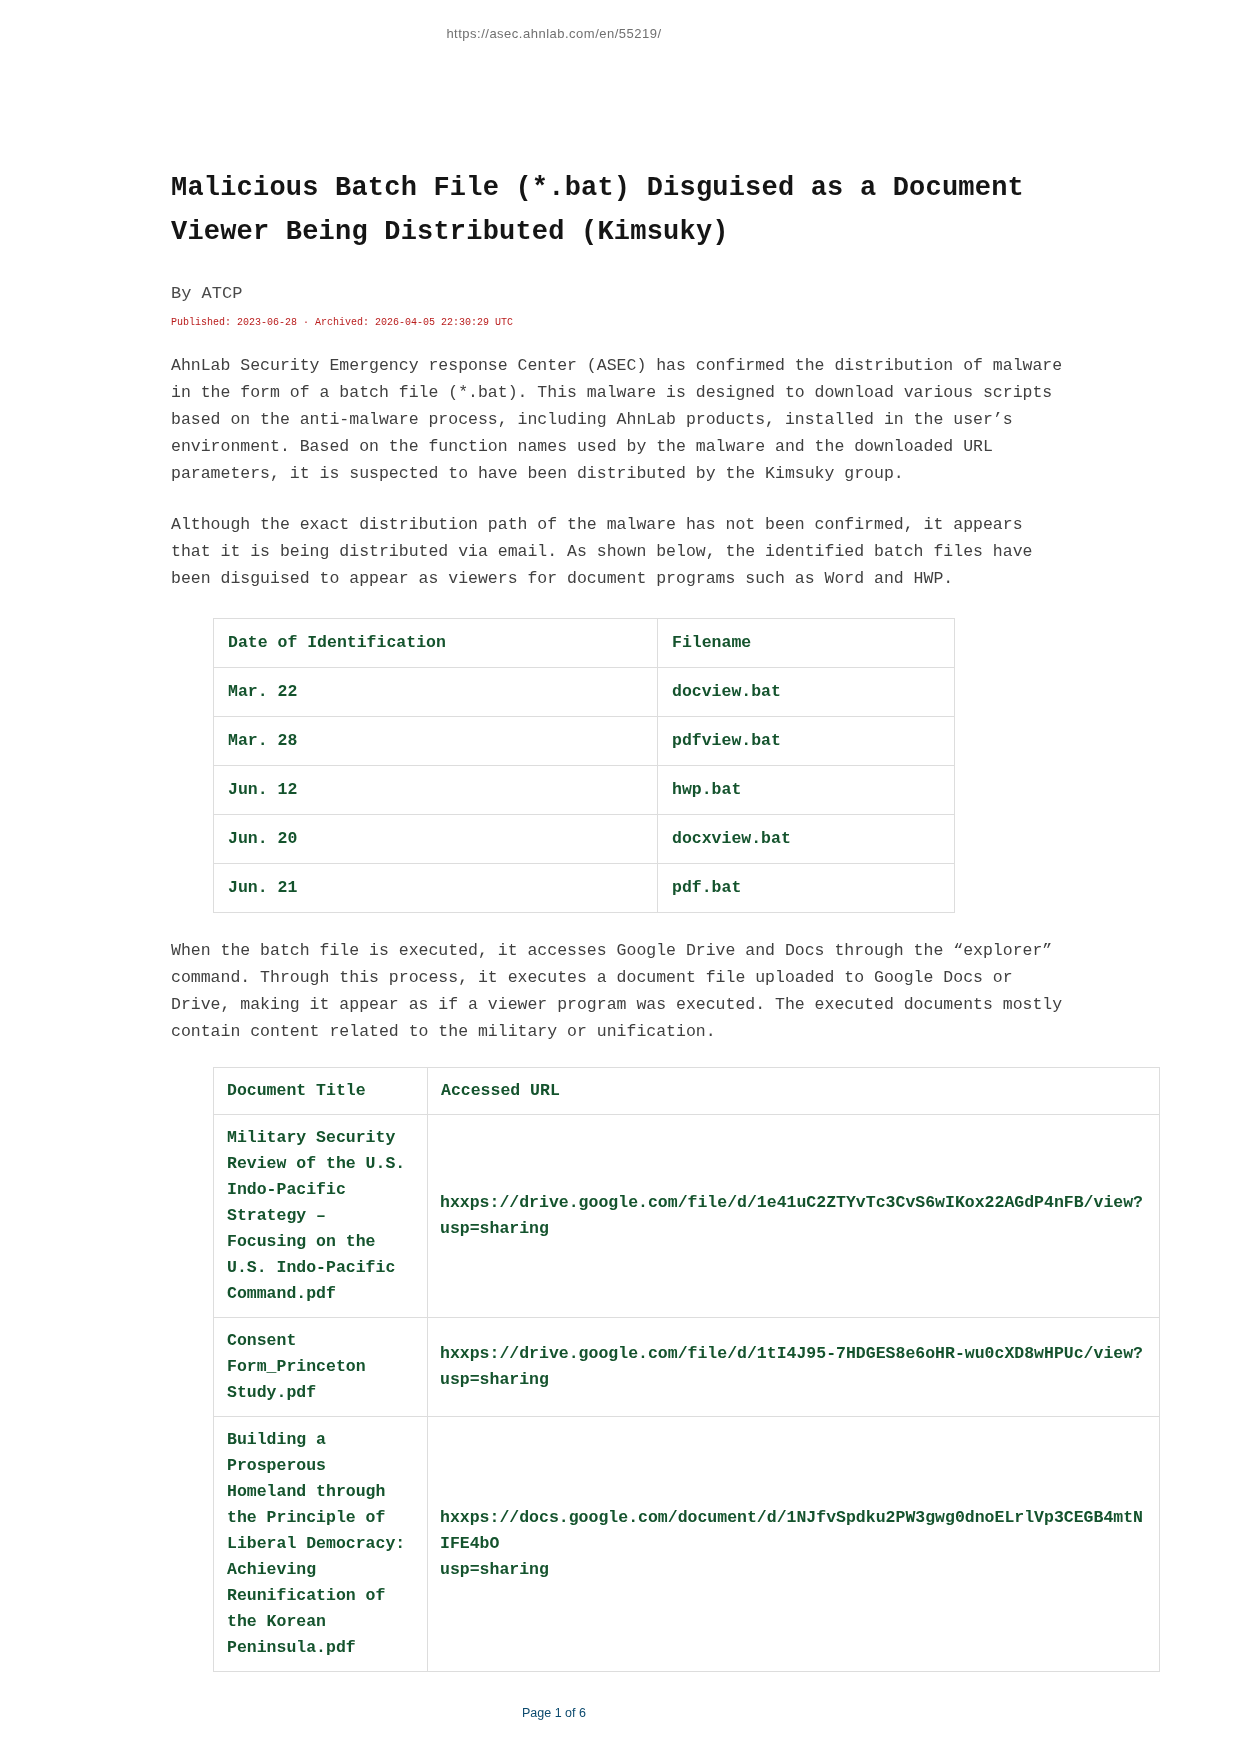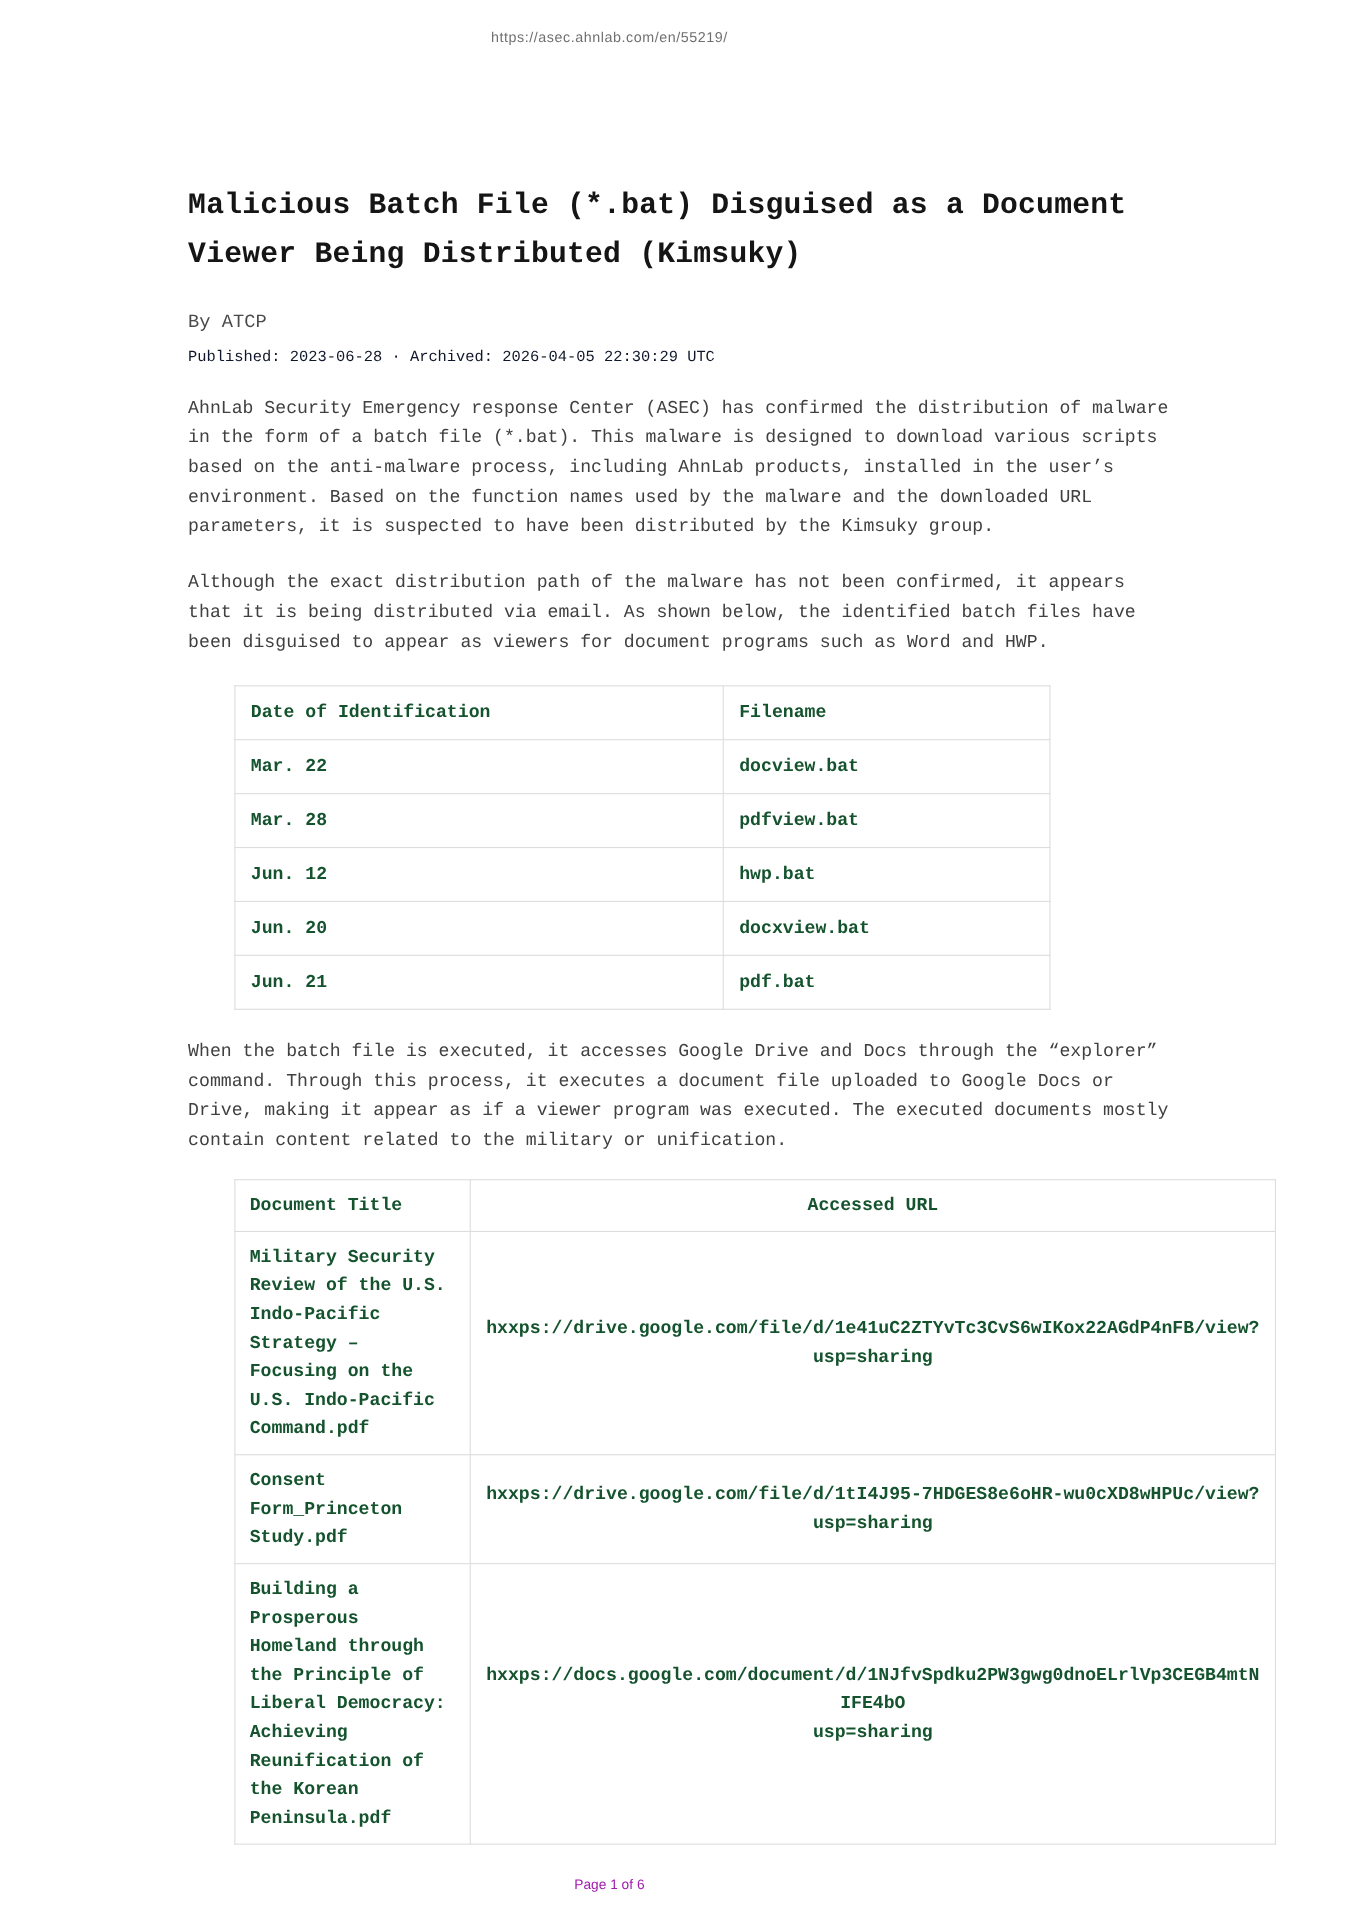--- a/index.html
+++ b/index.html
@@ -24,21 +24,21 @@
     color:#707070;
   }
   .print-footer{
     position:absolute;
     top:1706px;
     left:0;
     width:1108px;
     text-align:center;
     font-family:"Liberation Sans", sans-serif;
     font-size:12.5px;
-    color:#a21caf;
+    color:#0c4a6e;
   }
   .content{
     position:absolute;
     top:166px;
     left:171px;
     width:900px;
     font-family:Liberation Mono, monospace;
   }
   h1.title{
     margin:0;
@@ -48,22 +48,22 @@
     color:#151515;
     letter-spacing:0.2px;
   }
   .byline{
     margin-top:30px;
     font-size:17px;
     color:#4a4a4a;
   }
   .meta{
     margin-top:14px;
-    font-size:14px;
-    color:#0f172a;
+    font-size:10px;
+    color:#b91c1c;
   }
   p.body-par{
     margin:24px 0 0 0;
     font-size:16.5px;
     line-height:27px;
     color:#404040;
   }
   .caption{
     margin:28px 0 0 0;
     font-size:16px;
@@ -83,21 +83,21 @@
     vertical-align:middle;
     padding:11px 14px;
     line-height:26px;
     word-wrap:break-word;
   }
   table.t1{width:683px;}
   table.t1 .c1{width:415px;}
   table.t1 .c2{width:268px;}
   table.t2{width:892px; margin-top:22px;}
   table.t2 .c1{width:187px;}
-  table.t2 .c2{width:705px;text-align:center;}
+  table.t2 .c2{width:705px;}
   table.t2 td.url-cell{padding:11px 12px;}
   table.t2 td, table.t2 th{padding:10px 13px;}
 </style>
 </head>
 <body>
 
 <div class="page">
 
   <div class="print-url">https://asec.ahnlab.com/en/55219/</div>
 

